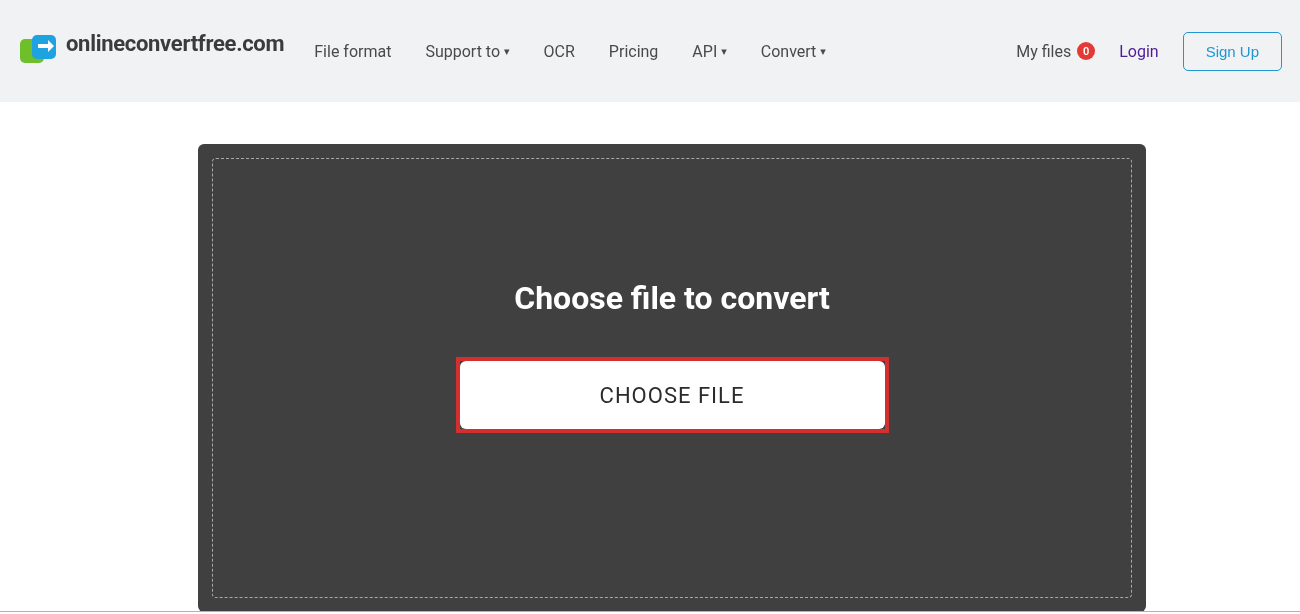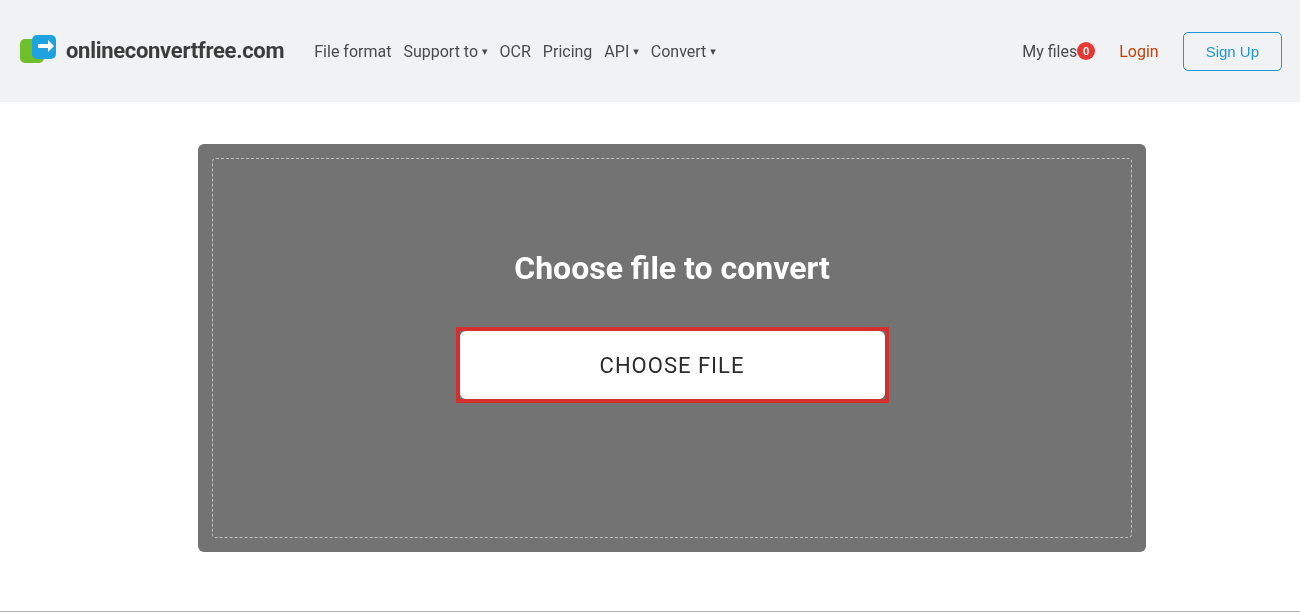--- a/index.html
+++ b/index.html
@@ -19,21 +19,21 @@
     .header {
       background: #f1f2f3;
       height: 102px;
       display: flex;
       align-items: center;
       padding: 0 18px;
     }
     
     .logo-area {
       display: flex;
-      align-items: center;
+      align-items: flex-start;
       margin-right: 30px;
     }
     
     .logo-icon {
       width: 40px;
       height: 40px;
       margin-right: 8px;
       position: relative;
     }
     
@@ -52,21 +52,21 @@
     
     .tagline {
       font-size: 13px;
       color: #8a8a8a;
       margin-top: 2px;
     }
     
     .nav {
       display: flex;
       align-items: center;
-      gap: 12px;
+      gap: 34px;
     }
     
     .nav-item {
       font-size: 16px;
       color: #4a4a4a;
       cursor: pointer;
       display: flex;
       align-items: center;
       gap: 4px;
     }
@@ -82,60 +82,60 @@
       align-items: center;
       gap: 24px;
     }
     
     .my-files {
       font-size: 16px;
       color: #4a4a4a;
       cursor: pointer;
       display: flex;
       align-items: center;
-      gap: 0;
+      gap: 6px;
     }
     
     .badge {
       background: #e53935;
       color: #fff;
       border-radius: 50%;
       width: 18px;
       height: 18px;
       display: inline-flex;
       align-items: center;
       justify-content: center;
       font-size: 11px;
       font-weight: 600;
     }
     
     .login-link {
       font-size: 16px;
-      color: #c2410c;
+      color: #4c1d95;
       cursor: pointer;
     }
     
     .signup-btn {
       border: 1px solid #2196d4;
       color: #2196d4;
       background: transparent;
       padding: 10px 22px;
       border-radius: 5px;
       font-size: 15px;
       cursor: pointer;
     }
     
     .main {
       padding: 42px 154px 0 154px;
     }
     
     .dropzone {
-      background: #737373;
+      background: #404040;
       border-radius: 6px;
-      height: 408px;
+      height: 468px;
       position: relative;
       padding: 14px;
       margin-left: 44px;
     }
     
     .dropzone-inner {
       border: 1px dashed rgba(255,255,255,0.55);
       border-radius: 4px;
       width: 100%;
       height: 100%;

